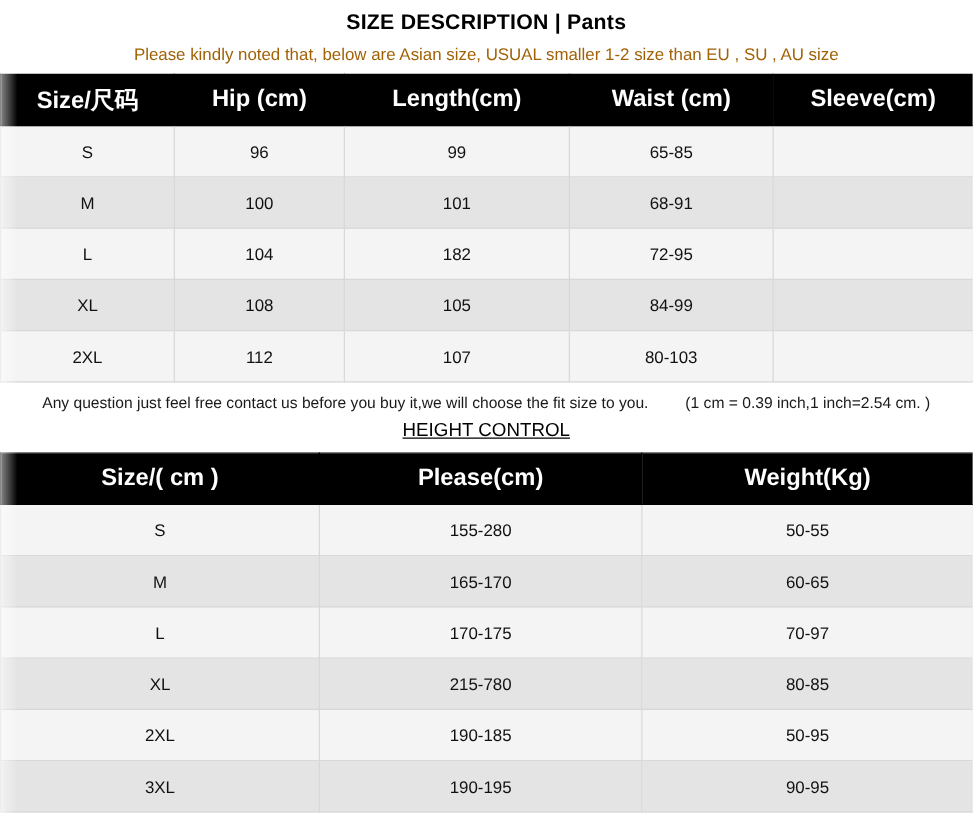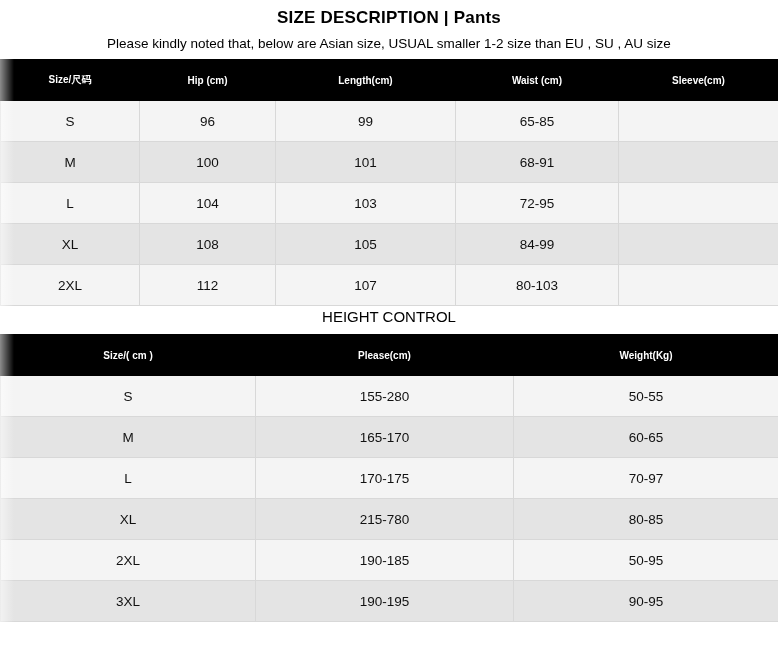--- a/index.html
+++ b/index.html
@@ -25,42 +25,42 @@
     font-size: 17px;
     font-weight: bold;
     letter-spacing: 0.2px;
     padding-top: 8px;
     padding-bottom: 2px;
     color: #000000;
   }
   .subtitle {
     text-align: center;
     font-size: 13.5px;
-    color: #000000;
+    color: #a16207;
     padding: 6px 0 8px 0;
   }
   table {
     border-collapse: collapse;
     width: 778px;
     table-layout: fixed;
   }
   table.size-table col.c0 { width: 139px; }
   table.size-table col.c1 { width: 136px; }
   table.size-table col.c2 { width: 180px; }
   table.size-table col.c3 { width: 163px; }
   table.size-table col.c4 { width: 160px; }
 
   table.height-table col.h0 { width: 255px; }
   table.height-table col.h1 { width: 258px; }
   table.height-table col.h2 { width: 265px; }
 
   thead th {
     background: #000000;
     color: #ffffff;
-    font-size: 10px;
+    font-size: 19px;
     font-weight: bold;
     height: 38px;
     border: 1px solid #000000;
     text-align: center;
     vertical-align: middle;
   }
   tbody td {
     height: 38px;
     font-size: 13.5px;
     text-align: center;
@@ -83,20 +83,21 @@
   }
   .note .conv {
     display: inline-block;
     padding-left: 26px;
   }
   .section-title {
     text-align: center;
     font-size: 15px;
     color: #000000;
     padding: 2px 0 9px 0;
+    text-decoration: underline;
   }
   .edge-fade-left {
     position: absolute;
     left: 0;
     top: 0;
     width: 14px;
     height: 660px;
     background: linear-gradient(to right, rgba(255,255,255,0.55), rgba(255,255,255,0));
     pointer-events: none;
   }
@@ -137,41 +138,45 @@
       <tr>
         <td>M</td>
         <td>100</td>
         <td>101</td>
         <td>68-91</td>
         <td></td>
       </tr>
       <tr>
         <td>L</td>
         <td>104</td>
-        <td>103</td>
+        <td>182</td>
         <td>72-95</td>
         <td></td>
       </tr>
       <tr>
         <td>XL</td>
         <td>108</td>
         <td>105</td>
         <td>84-99</td>
         <td></td>
       </tr>
       <tr>
         <td>2XL</td>
         <td>112</td>
         <td>107</td>
         <td>80-103</td>
         <td></td>
       </tr>
     </tbody>
   </table>
 
+  <div class="note">
+    <span>Any question just feel free contact us before you buy it,we will choose the fit size to you.</span>
+    <span class="conv">(1 cm = 0.39 inch,1 inch=2.54 cm. )</span>
+  </div>
 
   <div class="section-title">HEIGHT CONTROL</div>
 
   <table class="height-table">
     <colgroup>
       <col class="h0">
         <col class="h1">
         <col class="h2">
     </colgroup>
     <thead>

